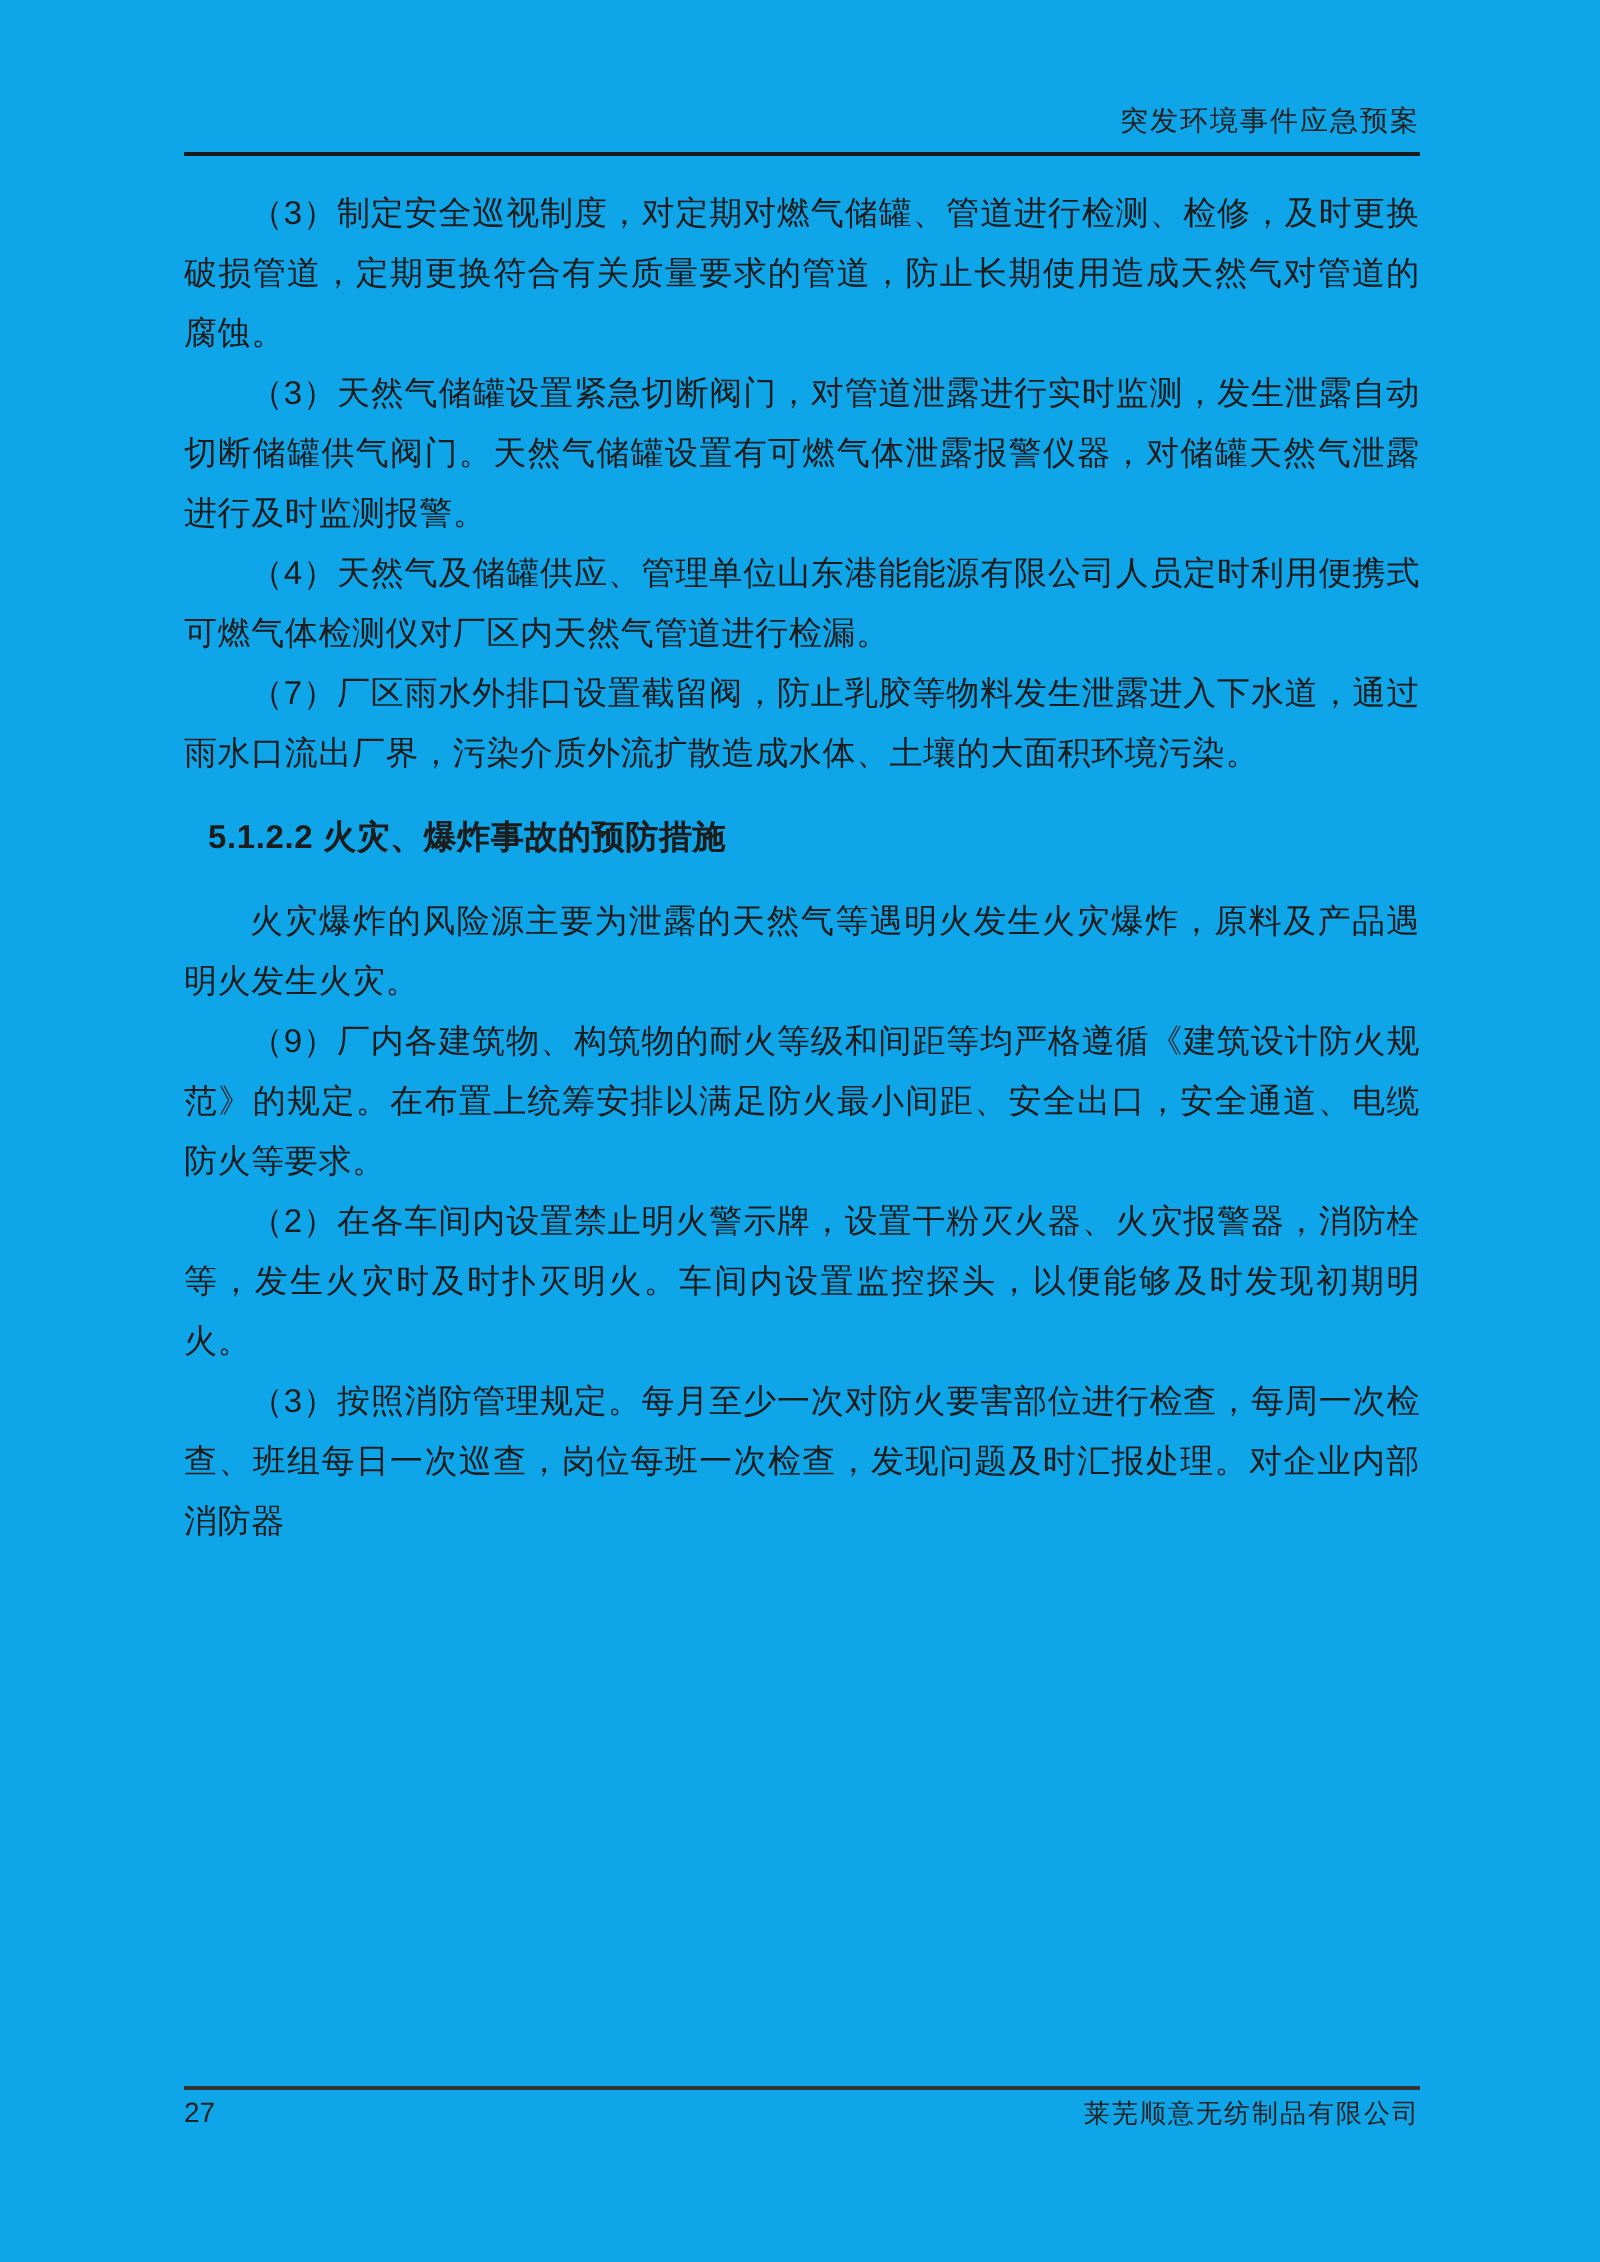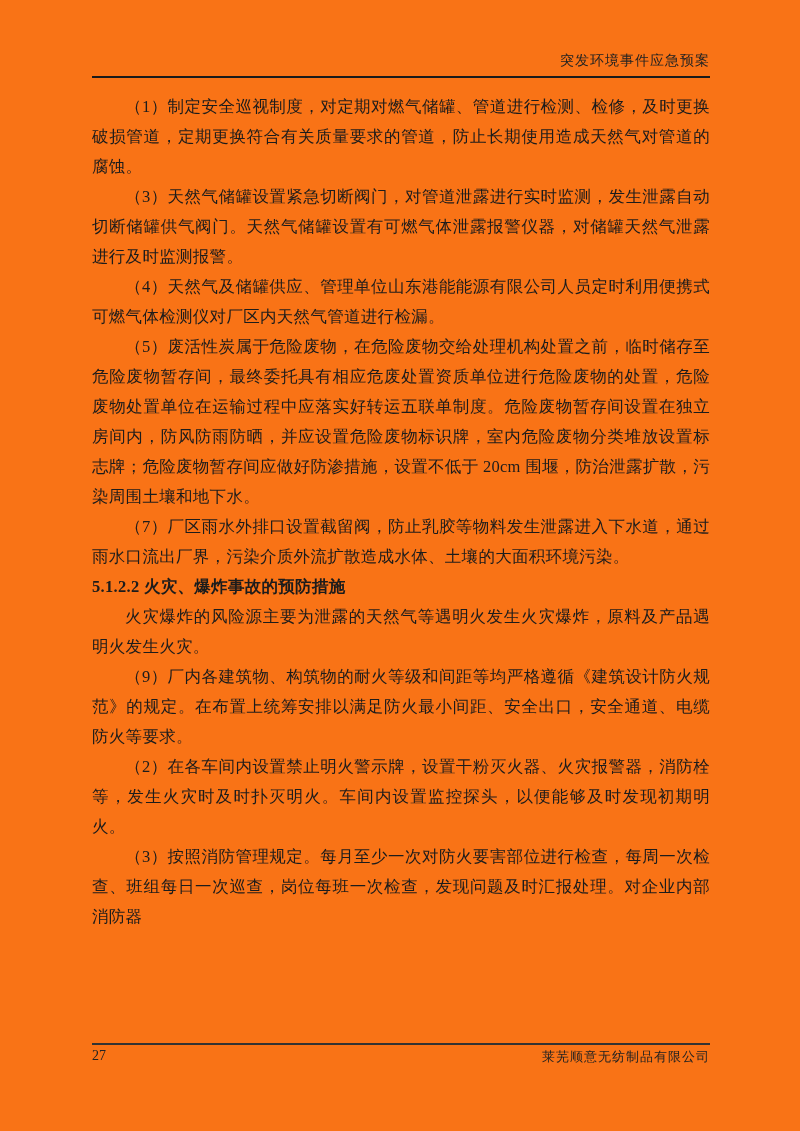--- a/index.html
+++ b/index.html
@@ -4,22 +4,22 @@
 <style>
   html, body {
     margin: 0;
     padding: 0;
     background: #ffffff;
   }
   .page {
     position: relative;
     width: 800px;
     height: 1131px;
-    background: #f97316;
-    font-family: Liberation Serif, serif;
+    background: #0ea5e9;
+    font-family: Liberation Sans, sans-serif;
     color: #1c1c1c;
     overflow: hidden;
     box-sizing: border-box;
   }
   .header {
     position: absolute;
     top: 52px;
     left: 92px;
     right: 90px;
     text-align: right;
@@ -41,21 +41,21 @@
     font-size: 16.5px;
     line-height: 30px;
     text-indent: 2em;
     text-align: justify;
     letter-spacing: 0.3px;
   }
   .para.no-indent {
     text-indent: 0;
   }
   .heading {
-    margin: 0;
+    margin: 12px;
     font-size: 16.5px;
     line-height: 30px;
     font-weight: bold;
     text-indent: 0;
     text-align: left;
     letter-spacing: 0.3px;
   }
   .footer {
     position: absolute;
     left: 92px;
@@ -86,24 +86,23 @@
 </head>
 <body>
 
 <div class="page">
 
   <div class="header">
     <span class="header-title">突发环境事件应急预案</span>
   </div>
 
   <div class="doc-body">
-    <p class="para">（1）制定安全巡视制度，对定期对燃气储罐、管道进行检测、检修，及时更换破损管道，定期更换符合有关质量要求的管道，防止长期使用造成天然气对管道的腐蚀。</p>
+    <p class="para">（3）制定安全巡视制度，对定期对燃气储罐、管道进行检测、检修，及时更换破损管道，定期更换符合有关质量要求的管道，防止长期使用造成天然气对管道的腐蚀。</p>
     <p class="para">（3）天然气储罐设置紧急切断阀门，对管道泄露进行实时监测，发生泄露自动切断储罐供气阀门。天然气储罐设置有可燃气体泄露报警仪器，对储罐天然气泄露进行及时监测报警。</p>
     <p class="para">（4）天然气及储罐供应、管理单位山东港能能源有限公司人员定时利用便携式可燃气体检测仪对厂区内天然气管道进行检漏。</p>
-    <p class="para">（5）废活性炭属于危险废物，在危险废物交给处理机构处置之前，临时储存至危险废物暂存间，最终委托具有相应危废处置资质单位进行危险废物的处置，危险废物处置单位在运输过程中应落实好转运五联单制度。危险废物暂存间设置在独立房间内，防风防雨防晒，并应设置危险废物标识牌，室内危险废物分类堆放设置标志牌；危险废物暂存间应做好防渗措施，设置不低于 20cm 围堰，防治泄露扩散，污染周围土壤和地下水。</p>
     <p class="para">（7）厂区雨水外排口设置截留阀，防止乳胶等物料发生泄露进入下水道，通过雨水口流出厂界，污染介质外流扩散造成水体、土壤的大面积环境污染。</p>
     <h3 class="heading">5.1.2.2 火灾、爆炸事故的预防措施</h3>
     <p class="para">火灾爆炸的风险源主要为泄露的天然气等遇明火发生火灾爆炸，原料及产品遇明火发生火灾。</p>
     <p class="para">（9）厂内各建筑物、构筑物的耐火等级和间距等均严格遵循《建筑设计防火规范》的规定。在布置上统筹安排以满足防火最小间距、安全出口，安全通道、电缆防火等要求。</p>
     <p class="para">（2）在各车间内设置禁止明火警示牌，设置干粉灭火器、火灾报警器，消防栓等，发生火灾时及时扑灭明火。车间内设置监控探头，以便能够及时发现初期明火。</p>
     <p class="para">（3）按照消防管理规定。每月至少一次对防火要害部位进行检查，每周一次检查、班组每日一次巡查，岗位每班一次检查，发现问题及时汇报处理。对企业内部消防器</p>
   </div>
 
   <div class="footer">
     <span class="page-number">27</span>

